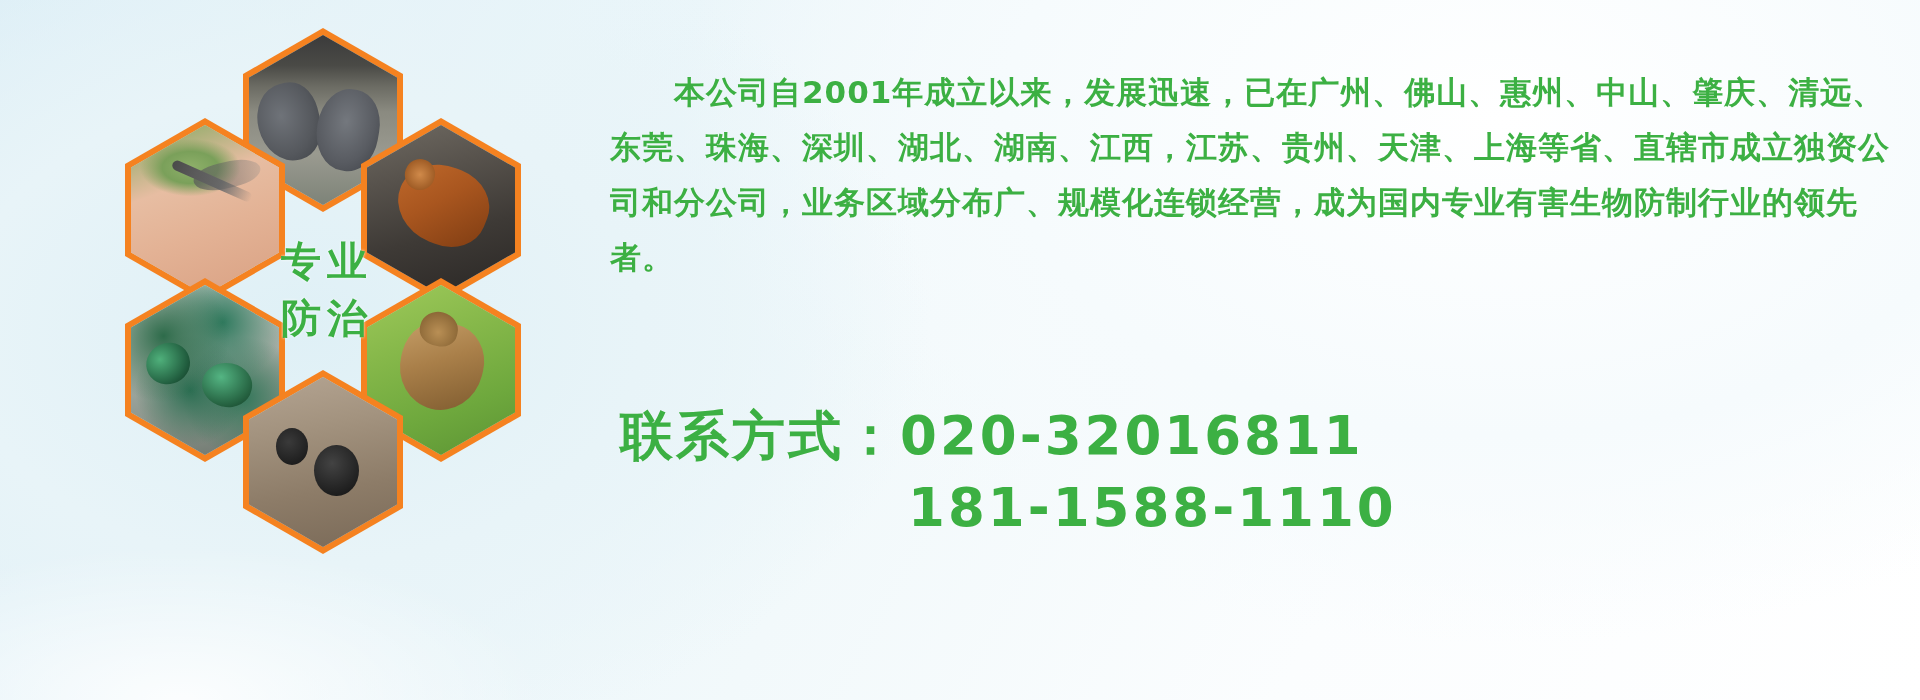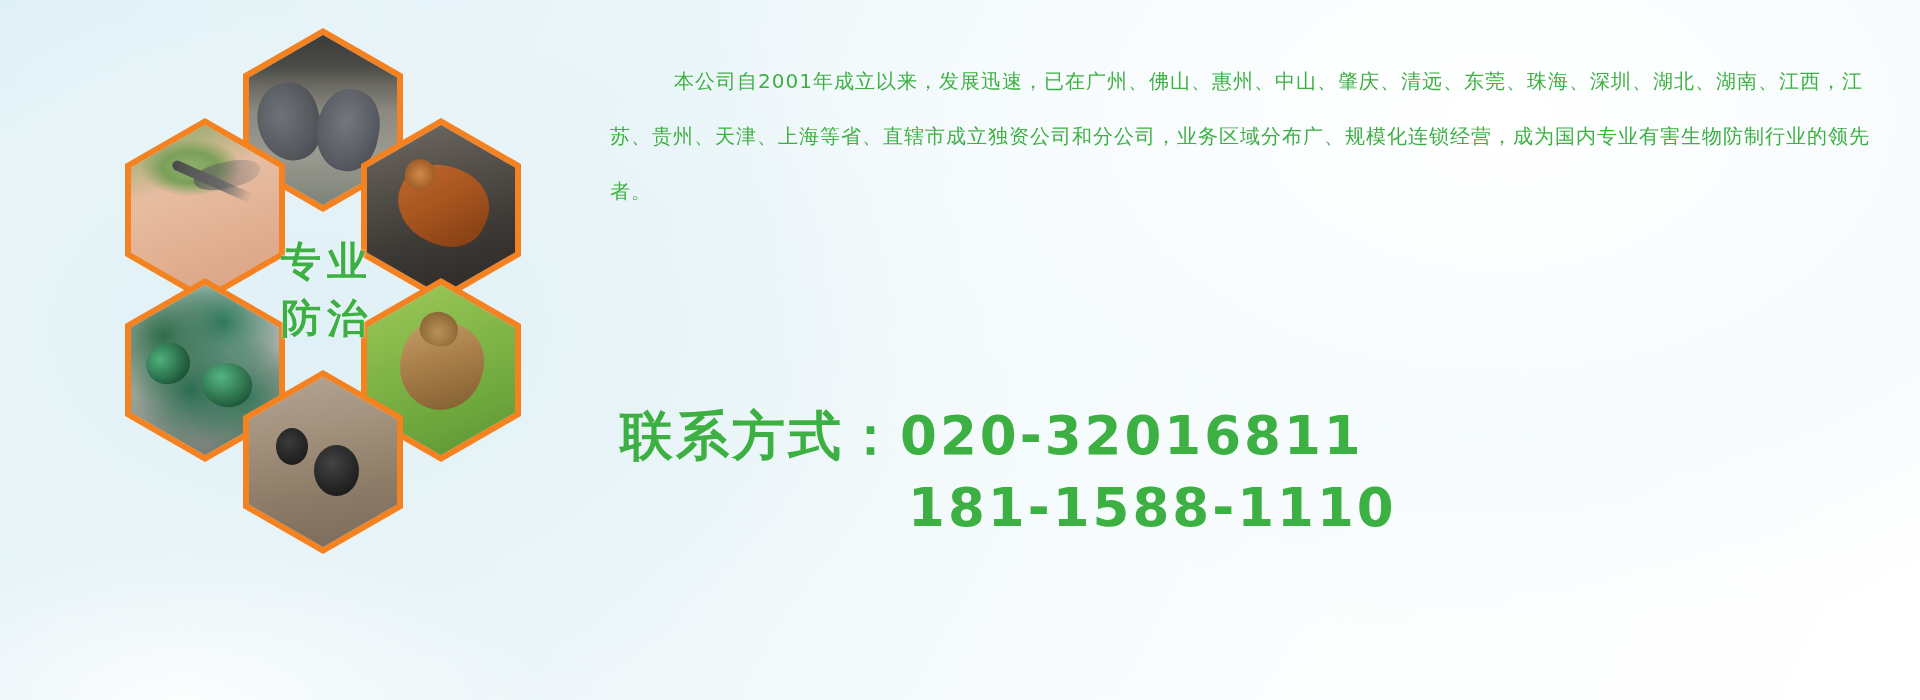--- a/index.html
+++ b/index.html
@@ -145,21 +145,21 @@
   }
   .art-ant:after{
     content:"";position:absolute;left:44%;top:40%;width:30%;height:30%;
     background:radial-gradient(circle at 40% 36%,#434343,#101010);
     border-radius:50%;
   }
 
   
   #copy{position:absolute;left:610px;top:34px;width:1290px;}
   #paragraph{
-    color:#3cb043;font-size:20px;line-height:55px;font-weight:normal;
+    color:#3cb043;font-size:31px;line-height:55px;font-weight:bold;
     text-indent:64px;letter-spacing:1px;
     text-shadow:0 0 2px rgba(255,255,255,.7);
   }
   #contact{position:absolute;left:620px;top:400px;width:1300px;}
   .contact-line{
     color:#3cb043;font-weight:bold;font-size:53px;line-height:72px;letter-spacing:3px;
     white-space:nowrap;text-shadow:0 0 2px rgba(255,255,255,.6);
   }
   .contact-line.second{padding-left:288px;}
 </style>

